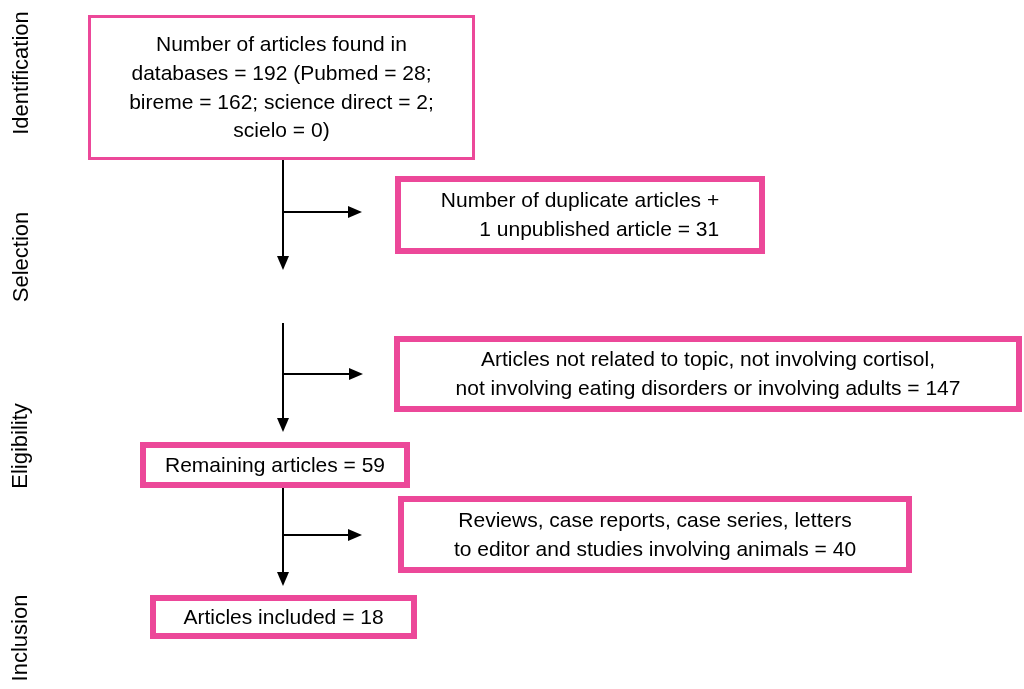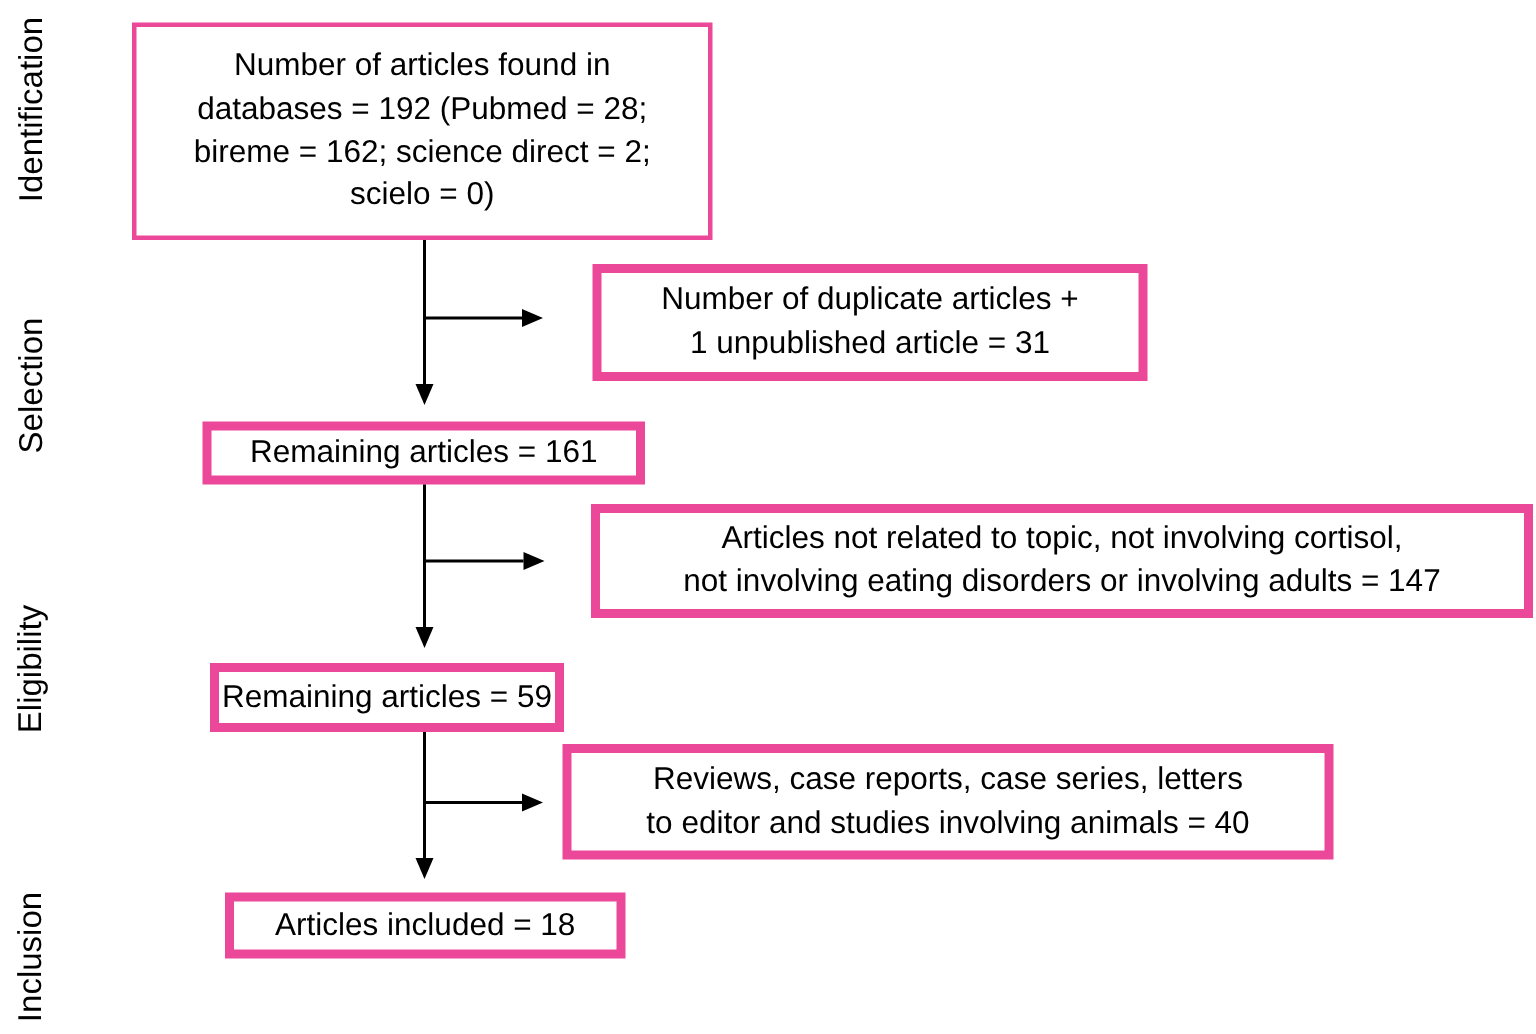--- a/index.html
+++ b/index.html
@@ -25,25 +25,25 @@
     background: #ffffff;
     display: flex;
     align-items: center;
     justify-content: center;
     text-align: center;
     font-size: 21px;
     line-height: 1.38;
     white-space: pre-line;
   }
   .b-found        { left:  88px; top:  15px; width: 387px; height: 145px; border-width: 3px; }
-  .b-duplicates   { left: 395px; top: 176px; width: 370px; height:  78px; }
+  .b-duplicates   { left: 395px; top: 176px; width: 370px; height:  78px; text-align: right; }
   .b-remaining161 { left: 135px; top: 281px; width: 295px; height:  42px; }
   .b-notrelated   { left: 394px; top: 336px; width: 628px; height:  76px; }
-  .b-remaining59  { left: 140px; top: 442px; width: 236px; height:  46px; }
-  .b-reviews      { left: 375px; top: 496px; width: 514px; height:  77px; }
+  .b-remaining59  { left: 140px; top: 442px; width: 270px; height:  46px; }
+  .b-reviews      { left: 398px; top: 496px; width: 514px; height:  77px; }
   .b-included     { left: 150px; top: 595px; width: 267px; height:  44px; }
 
   
   .stage {
     position: absolute;
     width: 160px;
     height: 30px;
     display: flex;
     align-items: center;
     justify-content: center;
@@ -104,21 +104,20 @@
   <div class="stage s-selection">Selection</div>
   <div class="stage s-eligibility">Eligibility</div>
   <div class="stage s-inclusion">Inclusion</div>
 
   <div class="box b-found">Number of articles found in
 databases = 192 (Pubmed = 28;
 bireme = 162; science direct = 2;
 scielo = 0)</div>
   <div class="box b-duplicates">Number of duplicate articles +
 1 unpublished article = 31</div>
-  <div class="box b-remaining161">Remaining articles = 161</div>
   <div class="box b-notrelated">Articles not related to topic, not involving cortisol,
 not involving eating disorders or involving adults = 147</div>
   <div class="box b-remaining59">Remaining articles = 59</div>
   <div class="box b-reviews">Reviews, case reports, case series, letters
 to editor and studies involving animals = 40</div>
   <div class="box b-included">Articles included = 18</div>
 
   <div class="vline v1"></div>
   <div class="head-down hd1"></div>
   <div class="vline v2"></div>

